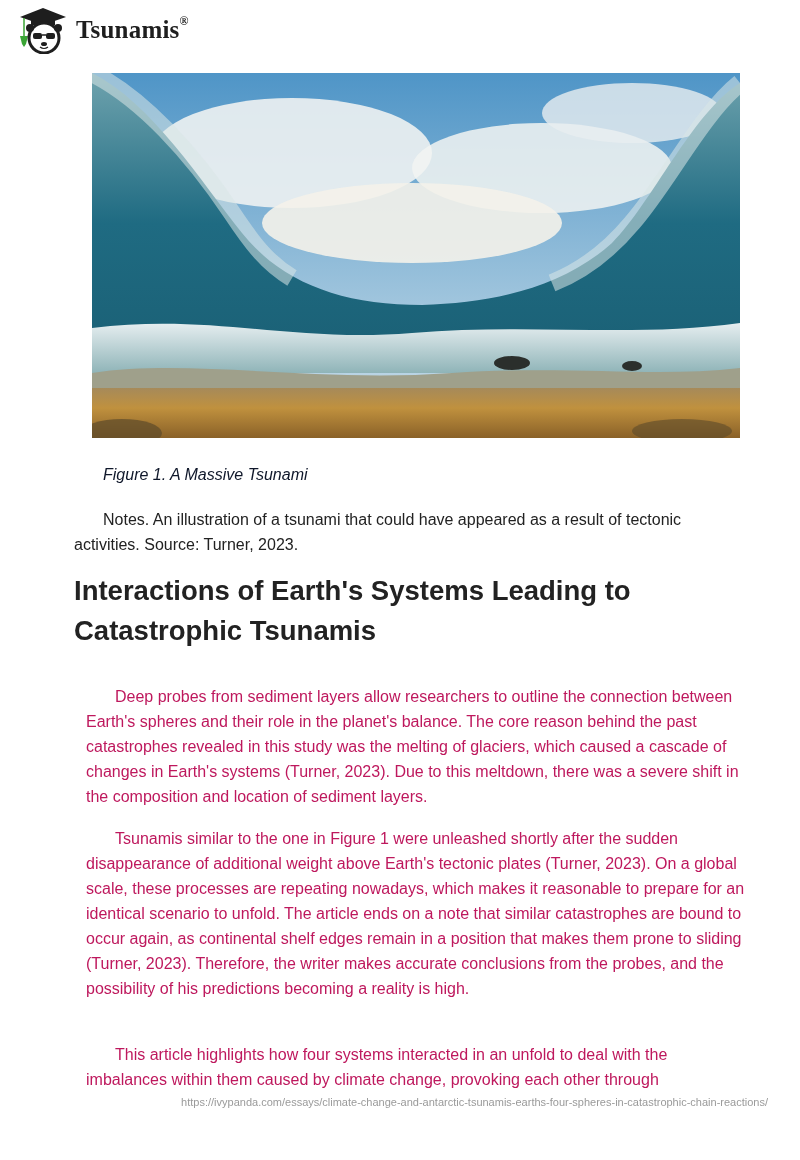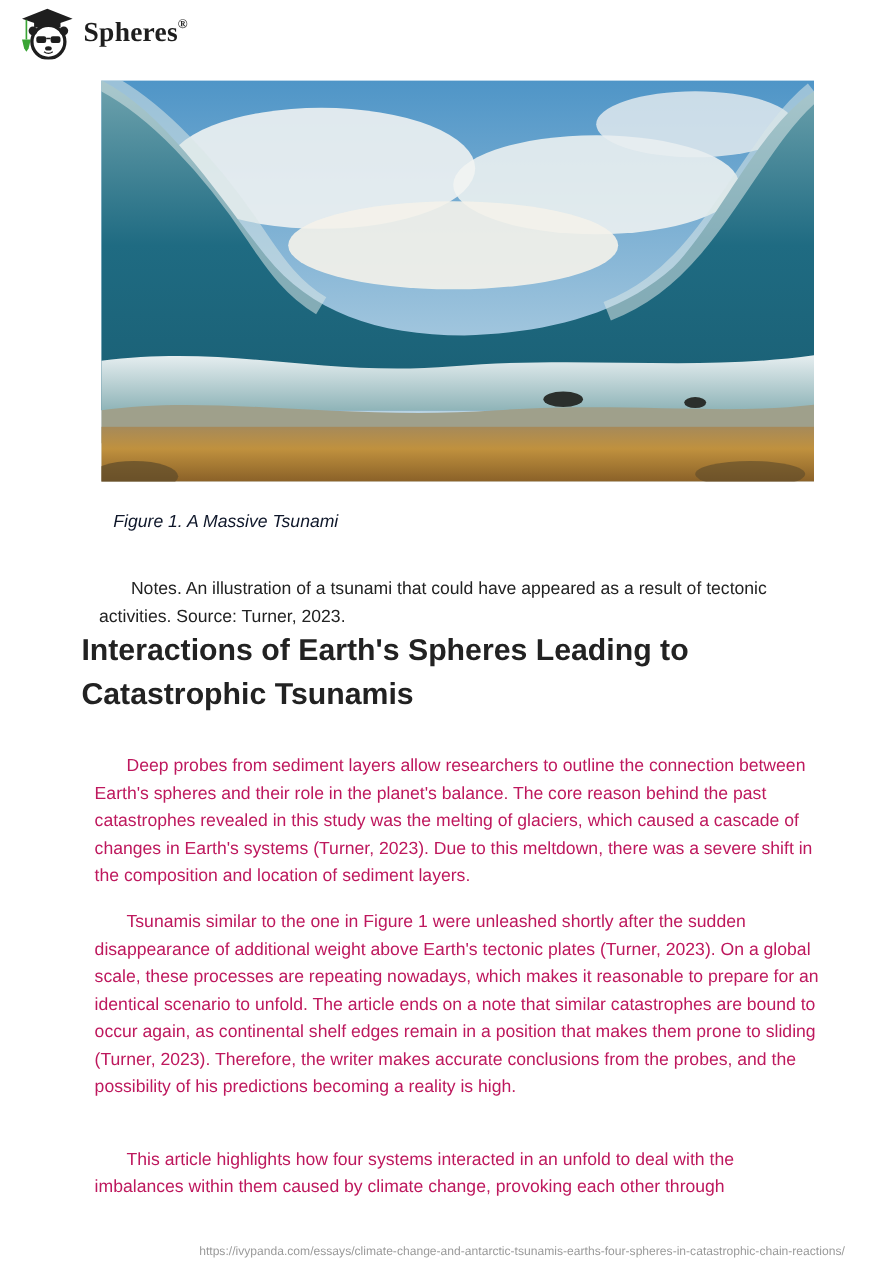--- a/index.html
+++ b/index.html
@@ -26,32 +26,32 @@
   .figure {
     position: absolute; left: 92px; top: 73px; width: 648px; height: 365px;
     overflow: hidden;
   }
   .figure svg { display: block; width: 100%; height: 100%; }
   .caption {
     position: absolute; left: 103px; top: 466px; font-size: 16px; font-style: italic; color: #0f172a;
   }
   .notes {
     position: absolute; left: 74px; top: 507px; width: 660px; font-size: 16px;
-    line-height: 25px; color: #222; text-indent: 29px; margin: 16px;
+    line-height: 25px; color: #222; text-indent: 29px; margin: 0;
   }
   h2 {
     position: absolute; left: 74px; top: 571px; width: 660px; margin: 0;
     font-size: 27.5px; font-weight: bold; line-height: 40px; color: #222;
   }
   .p {
     position: absolute; left: 74px; width: 662px; margin: 12px; font-size: 16px;
     line-height: 25px; color: #be185d; text-indent: 29px;
   }
   .footer-url {
-    position: absolute; right: 32px; top: 1132px; font-size: 11px; color: #9a9a9a;
+    position: absolute; right: 32px; top: 1096px; font-size: 11px; color: #9a9a9a;
     white-space: nowrap;
   }
 </style>
 </head>
 <body>
 
 <div class="header">
   <div class="logo">
     <svg class="logo-mark" viewBox="0 0 54 48">
 
@@ -63,21 +63,21 @@
       <circle cx="28" cy="32" r="15" fill="#ffffff" stroke="#1e1e1e" stroke-width="3"></circle>
       <circle cx="14" cy="22" r="4" fill="#1e1e1e"></circle>
       <circle cx="42" cy="22" r="4" fill="#1e1e1e"></circle>
 
       <rect x="17" y="27" width="9" height="6" rx="2" fill="#1e1e1e"></rect>
       <rect x="30" y="27" width="9" height="6" rx="2" fill="#1e1e1e"></rect>
       <line x1="26" y1="29" x2="30" y2="29" stroke="#1e1e1e" stroke-width="1.5"></line>
       <ellipse cx="28" cy="38" rx="3" ry="2" fill="#1e1e1e"></ellipse>
       <path d="M24,41 Q28,44 32,41" stroke="#1e1e1e" stroke-width="1.2" fill="none"></path>
     </svg>
-    <span class="logo-text"><span>Spheres</span><sup>®</sup></span>
+    <span class="logo-text"><span>Tsunamis</span><sup>®</sup></span>
   </div>
 </div>
 
 <div class="figure">
   <svg viewBox="0 0 648 365" preserveAspectRatio="none">
     <defs>
       <linearGradient id="sky" x1="0" y1="0" x2="0" y2="1">
         <stop offset="0" stop-color="#4f95c7"></stop>
         <stop offset="1" stop-color="#cfe1ea"></stop>
       </linearGradient>
@@ -114,19 +114,19 @@
 
     <rect x="0" y="315" width="648" height="50" fill="url(#sand)"></rect>
     <ellipse cx="30" cy="360" rx="40" ry="14" fill="#5c4a2a" opacity="0.7"></ellipse>
     <ellipse cx="590" cy="358" rx="50" ry="12" fill="#5c4a2a" opacity="0.6"></ellipse>
   </svg>
 </div>
 
 <div class="caption">Figure 1. A Massive Tsunami</div>
 <p class="notes">Notes. An illustration of a tsunami that could have appeared as a result of tectonic activities. Source: Turner, 2023.</p>
 
-<h2>Interactions of Earth's Spheres Leading to Catastrophic Tsunamis</h2>
+<h2>Interactions of Earth's Systems Leading to Catastrophic Tsunamis</h2>
 
 <p class="p" style="top:672px">Deep probes from sediment layers allow researchers to outline the connection between Earth's spheres and their role in the planet's balance. The core reason behind the past catastrophes revealed in this study was the melting of glaciers, which caused a cascade of changes in Earth's systems (Turner, 2023). Due to this meltdown, there was a severe shift in the composition and location of sediment layers.</p>
 <p class="p" style="top:814px">Tsunamis similar to the one in Figure 1 were unleashed shortly after the sudden disappearance of additional weight above Earth's tectonic plates (Turner, 2023). On a global scale, these processes are repeating nowadays, which makes it reasonable to prepare for an identical scenario to unfold. The article ends on a note that similar catastrophes are bound to occur again, as continental shelf edges remain in a position that makes them prone to sliding (Turner, 2023). Therefore, the writer makes accurate conclusions from the probes, and the possibility of his predictions becoming a reality is high.</p>
 <p class="p" style="top:1030px">This article highlights how four systems interacted in an unfold to deal with the imbalances within them caused by climate change, provoking each other through</p>
 
 <div class="footer-url">https://ivypanda.com/essays/climate-change-and-antarctic-tsunamis-earths-four-spheres-in-catastrophic-chain-reactions/</div>
 
 </body></html>

